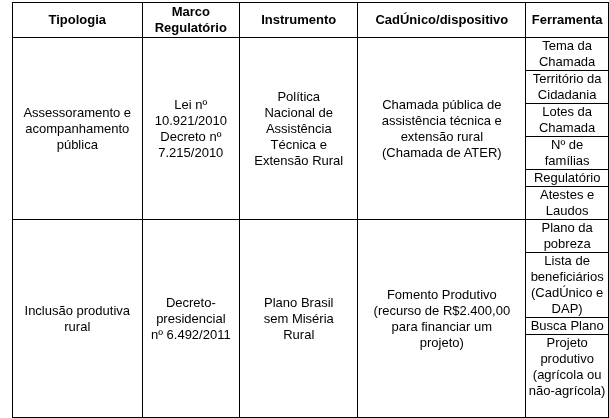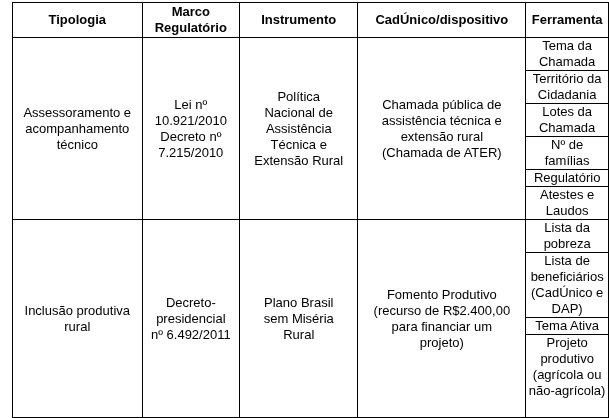--- a/index.html
+++ b/index.html
@@ -31,21 +31,21 @@
 Regulatório</th>
       <th class="wrap">Instrumento</th>
       <th class="wrap">CadÚnico/dispositivo</th>
       <th class="wrap">Ferramenta</th>
     </tr>
   </thead>
   <tbody>
     <tr style="height:177px">
       <td class="wrap">Assessoramento e
 acompanhamento
-técnico</td>
+pública</td>
       <td class="wrap">Lei nº
 10.921/2010
 Decreto nº
 7.215/2010</td>
       <td class="wrap">Política
 Nacional de
 Assistência
 Técnica e
 Extensão Rural</td>
       <td class="wrap">Chamada pública de
@@ -72,27 +72,27 @@
 presidencial
 nº 6.492/2011</td>
       <td class="wrap">Plano Brasil
 sem Miséria
 Rural</td>
       <td class="wrap">Fomento Produtivo
 (recurso de R$2.400,00
 para financiar um
 projeto)</td>
       <td class="tools-cell">
-        <div class="tool wrap">Lista da
+        <div class="tool wrap">Plano da
 pobreza</div>
         <div class="tool wrap">Lista de
 beneficiários
 (CadÚnico e
 DAP)</div>
-        <div class="tool wrap">Tema Ativa</div>
+        <div class="tool wrap">Busca Plano</div>
         <div class="tool wrap">Projeto
 produtivo
 (agrícola ou
 não-agrícola)</div>
       </td>
     </tr>
   </tbody>
 </table>
 
 </body></html>

